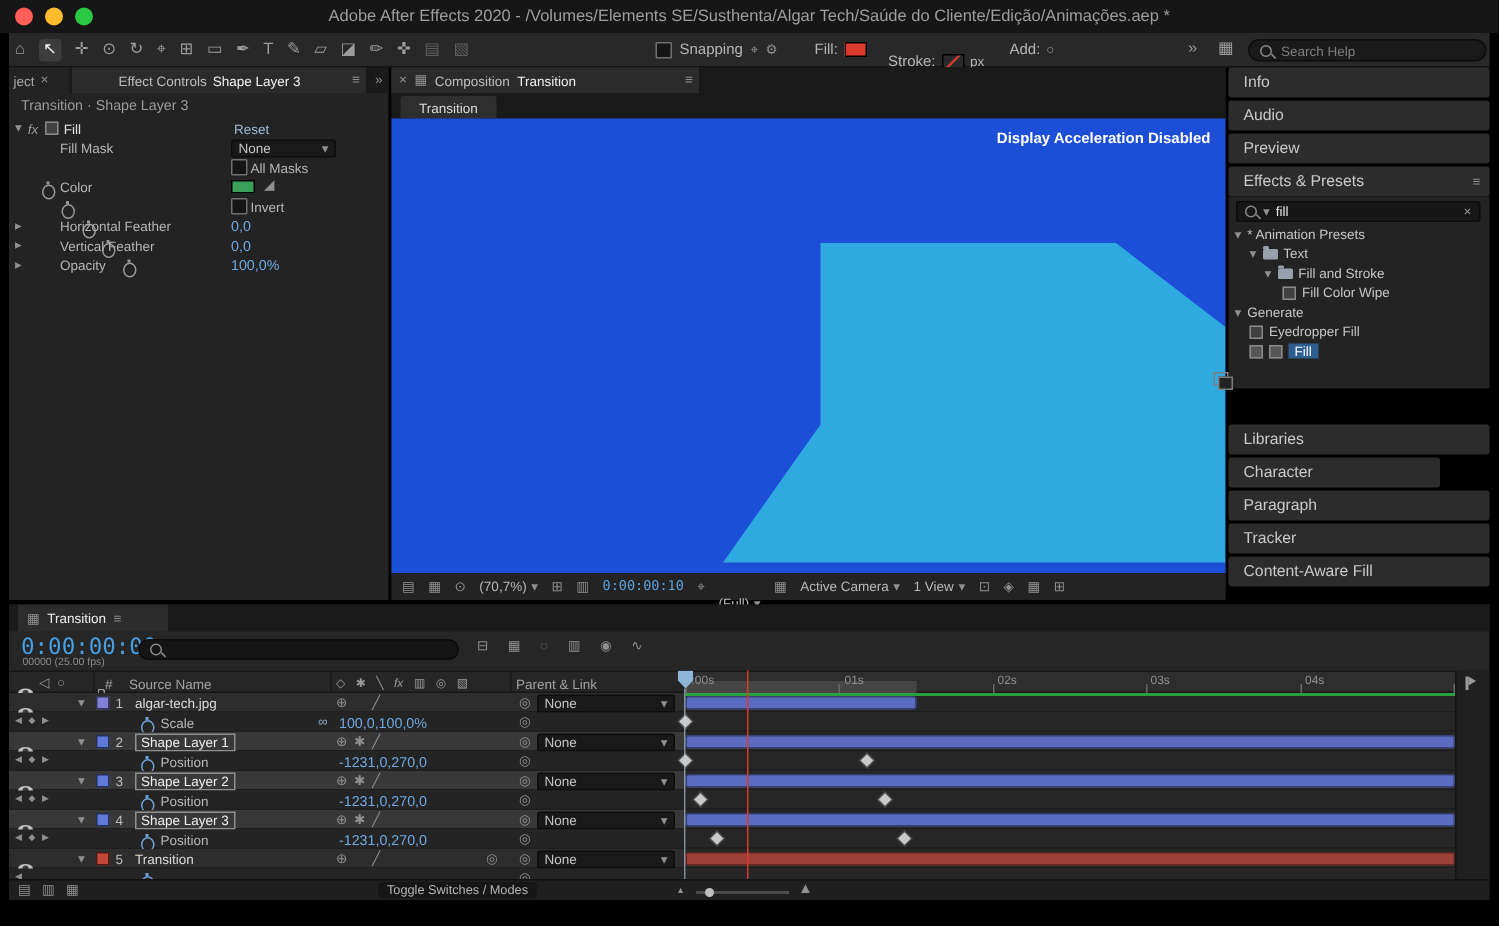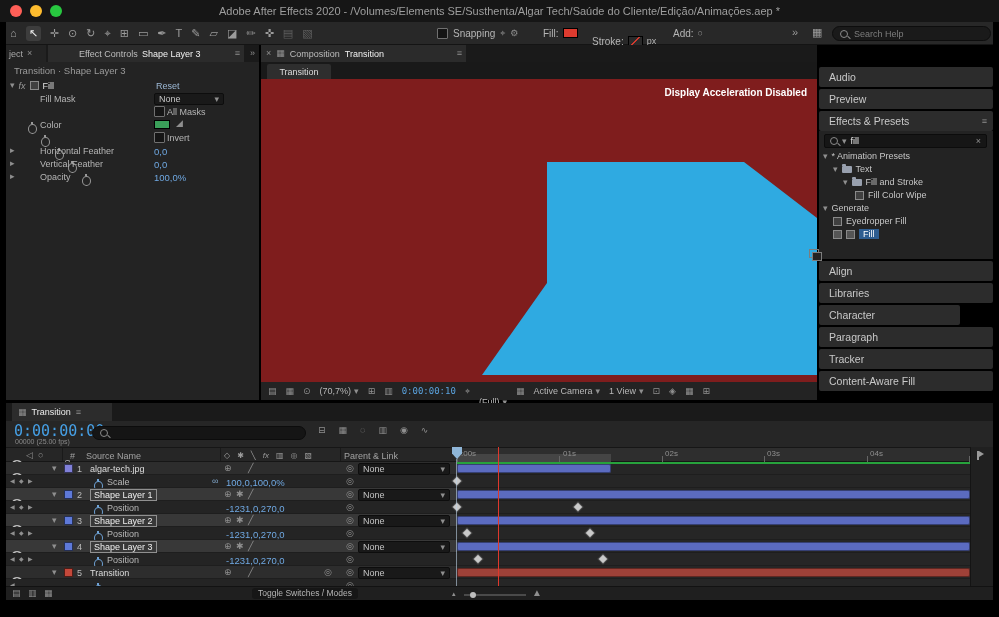--- a/index.html
+++ b/index.html
@@ -170,21 +170,21 @@
       <span class="sm" style="color:#f0f0f0;">Transition</span>
       <span class="ic2" style="margin-left:auto;margin-right:4px;">≡</span>
     </div>
   </div>
   <div class="p" style="left:0;top:17px;width:556px;height:17px;background:#191919;">
     <div class="p f" style="left:6px;top:2px;width:64px;height:15px;background:#2e2e2e;border-radius:2px 2px 0 0;justify-content:center;">
       <span class="sm" style="color:#dcdcdc;">Transition</span>
     </div>
   </div>
 
-  <div class="p" style="left:0;top:34px;width:556px;height:303px;background:#7f1d1d;overflow:hidden;">
+  <div class="p" style="left:0;top:34px;width:556px;height:303px;background:#1d4ed8;overflow:hidden;">
     <svg width="556" height="303" viewBox="0 0 556 303" style="position:absolute;left:0;top:0;">
       <polygon points="286,83 483,83 556,139 556,296 221,296 286,204" fill="#2faae1"></polygon>
     </svg>
     <span class="p" style="right:10px;top:8px;color:#fff;font-size:10px;font-weight:bold;">Display Acceleration Disabled</span>
   </div>
 
   <div class="p f" style="left:0;top:337px;width:556px;height:18px;background:#232323;gap:9px;padding-left:7px;box-sizing:border-box;font-size:9px;">
     <span class="ic2">▤</span>
     <span class="ic2">▦</span>
     <span class="ic2">⊙</span>
@@ -210,20 +210,21 @@
       <span class="ic2">▾</span>
     </span>
     <span class="ic2">⊡</span>
     <span class="ic2">◈</span>
     <span class="ic2">▦</span>
     <span class="ic2">⊞</span>
   </div>
 </div>
 
 <div class="p" style="left:819px;top:45px;width:174px;height:355px;">
+  <div class="hdr p" style="left:0;top:0;width:174px;height:20px;box-sizing:border-box;"><span>Info</span></div>
   <div class="hdr p" style="left:0;top:22px;width:174px;height:20px;box-sizing:border-box;"><span>Audio</span></div>
   <div class="hdr p" style="left:0;top:44px;width:174px;height:20px;box-sizing:border-box;"><span>Preview</span></div>
   <div class="hdr p f" style="left:0;top:66px;width:174px;height:20px;box-sizing:border-box;">
     <span>Effects &amp; Presets</span>
     <span class="ic2" style="margin-left:auto;margin-right:6px;">≡</span>
   </div>
 
   <div class="p" style="left:0;top:86px;width:174px;height:128px;background:#232323;">
     <div class="p f" style="left:5px;top:3px;width:163px;height:14px;background:#161616;border:1px solid #0c0c0c;border-radius:2px;gap:4px;padding:0 5px;box-sizing:border-box;">
       <span class="mag"></span>
@@ -258,21 +259,20 @@
       <span class="sm" style="color:#c6c6c6;">Eyedropper Fill</span>
     </div>
     <div class="p f" style="left:14px;top:98px;gap:4px;">
       <span class="badge"></span>
       <span class="badge"></span>
       <span class="sm" style="color:#fff;background:#2e5d90;padding:0 4px;">Fill</span>
     </div>
     <span class="grip p" style="right:10px;top:113px;"></span>
   </div>
 
-  <div class="hdr p" style="left:0;top:216px;width:174px;height:20px;box-sizing:border-box;"><span>Align</span></div>
   <div class="hdr p" style="left:0;top:238px;width:174px;height:20px;box-sizing:border-box;"><span>Libraries</span></div>
   <div class="hdr p" style="left:0;top:260px;width:141px;height:20px;box-sizing:border-box;"><span>Character</span></div>
   <div class="hdr p" style="left:0;top:282px;width:174px;height:20px;box-sizing:border-box;"><span>Paragraph</span></div>
   <div class="hdr p" style="left:0;top:304px;width:174px;height:20px;box-sizing:border-box;"><span>Tracker</span></div>
   <div class="hdr p" style="left:0;top:326px;width:174px;height:20px;box-sizing:border-box;"><span>Content-Aware Fill</span></div>
 </div>
 
 <div class="p" style="left:6px;top:403px;width:987px;height:197px;background:#262626;overflow:hidden;">
 
   <div class="p" style="left:0;top:0;width:987px;height:18px;background:#1a1a1a;">

